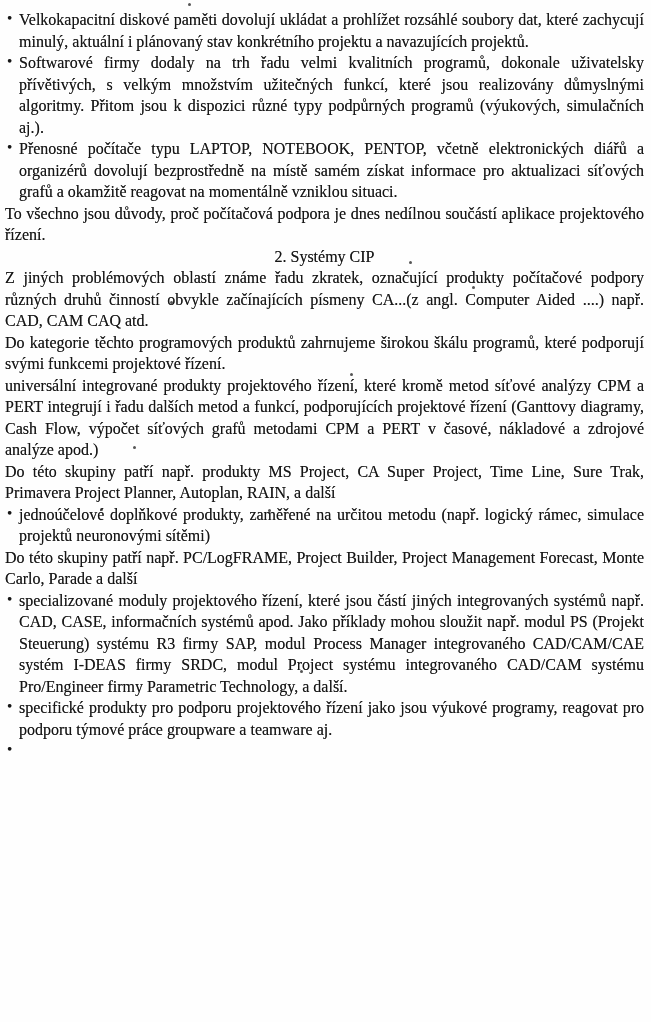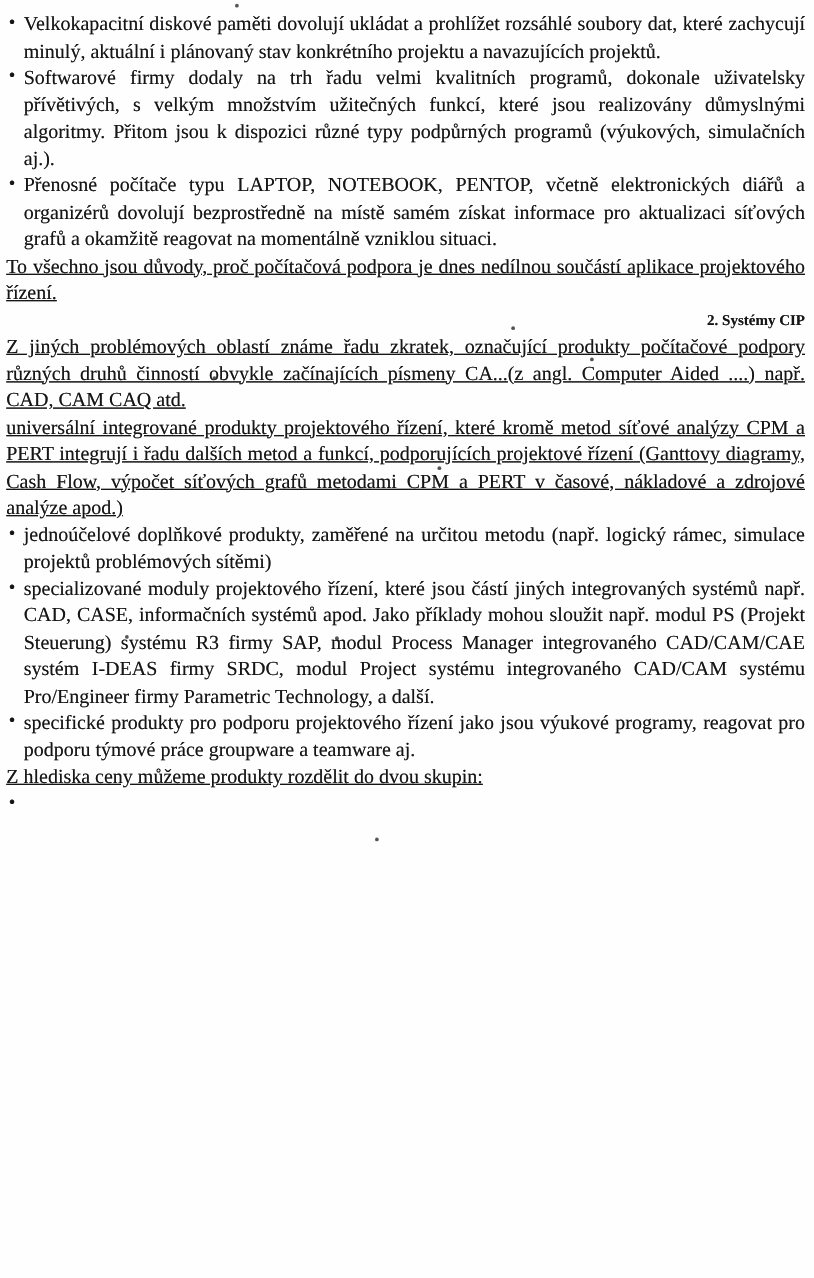--- a/index.html
+++ b/index.html
@@ -20,27 +20,26 @@
     line-height: 21.5px;
     overflow: hidden;
     text-shadow: 0 0 0.4px rgba(0,0,0,0.55);
   }
   .page p, .page h2, .page ul, .page li {
     margin: 0;
     padding: 0;
   }
   .para {
     text-align: justify;
-    text-decoration: underline;
   }
   .gap { margin-top: 16px; }
   h2.heading {
-    font-size: 12px;
-    font-weight: bold;
-    text-align: right;
+    font-size: 16px;
+    font-weight: normal;
+    text-align: center;
   }
   ul.bullets {
     list-style: none;
   }
   ul.bullets li {
     position: relative;
     padding-left: 14px;
     text-align: justify;
   }
   ul.bullets li .mk {
@@ -79,44 +78,46 @@
     </li>
   </ul>
 
   <p class="para gap">To všechno jsou důvody, proč počítačová podpora je dnes nedílnou součástí aplikace projektového řízení.</p>
 
   <h2 class="heading gap">2. Systémy CIP</h2>
 
   <p class="para gap">Z jiných problémových oblastí známe řadu zkratek, označující produkty počítačové podpory různých druhů činností obvykle začínajících písmeny CA...(z angl. Computer Aided ....) např. CAD, CAM CAQ atd.</p>
 
 
+  <p class="para gap">Do kategorie těchto programových produktů zahrnujeme širokou škálu programů, které podporují svými funkcemi projektové řízení.</p>
 
   <p class="para">universální integrované produkty projektového řízení, které kromě metod síťové analýzy CPM a PERT integrují i řadu dalších metod a funkcí, podporujících projektové řízení (Ganttovy diagramy, Cash Flow, výpočet síťových grafů metodami CPM a PERT v časové, nákladové a zdrojové analýze apod.)</p>
 
+  <p class="para gap">Do této skupiny patří např. produkty MS Project, CA Super Project, Time Line, Sure Trak, Primavera Project Planner, Autoplan, RAIN, a další</p>
 
   <ul class="bullets">
     <li>
       <span class="mk">•</span>
-      <span>jednoúčelové doplňkové produkty, zaměřené na určitou metodu (např. logický rámec, simulace projektů problémových sítěmi)</span>
+      <span>jednoúčelové doplňkové produkty, zaměřené na určitou metodu (např. logický rámec, simulace projektů neuronovými sítěmi)</span>
     </li>
   </ul>
 
+  <p class="para gap">Do této skupiny patří např. PC/LogFRAME, Project Builder, Project Management Forecast, Monte Carlo, Parade a další</p>
 
   <ul class="bullets">
     <li>
       <span class="mk">•</span>
       <span>specializované moduly projektového řízení, které jsou částí jiných integrovaných systémů např. CAD, CASE, informačních systémů apod. Jako příklady mohou sloužit např. modul PS (Projekt Steuerung) systému R3 firmy SAP, modul Process Manager integrovaného CAD/CAM/CAE systém I-DEAS firmy SRDC, modul Project systému integrovaného CAD/CAM systému Pro/Engineer firmy Parametric Technology, a další.</span>
     </li>
     <li>
       <span class="mk">•</span>
       <span>specifické produkty pro podporu projektového řízení jako jsou výukové programy, reagovat pro podporu týmové práce groupware a teamware aj.</span>
     </li>
   </ul>
 
-  <p class="para gap">Z hlediska ceny můžeme produkty rozdělit do dvou skupin:</p>
 
   <ul class="bullets">
     <li>
       <span class="mk">•</span>
     </li>
   </ul>
 
   <div class="speck" style="left:188px; top:3px;"></div>
   <div class="speck" style="left:409px; top:261px;"></div>
   <div class="speck" style="left:472px; top:286px;"></div>

